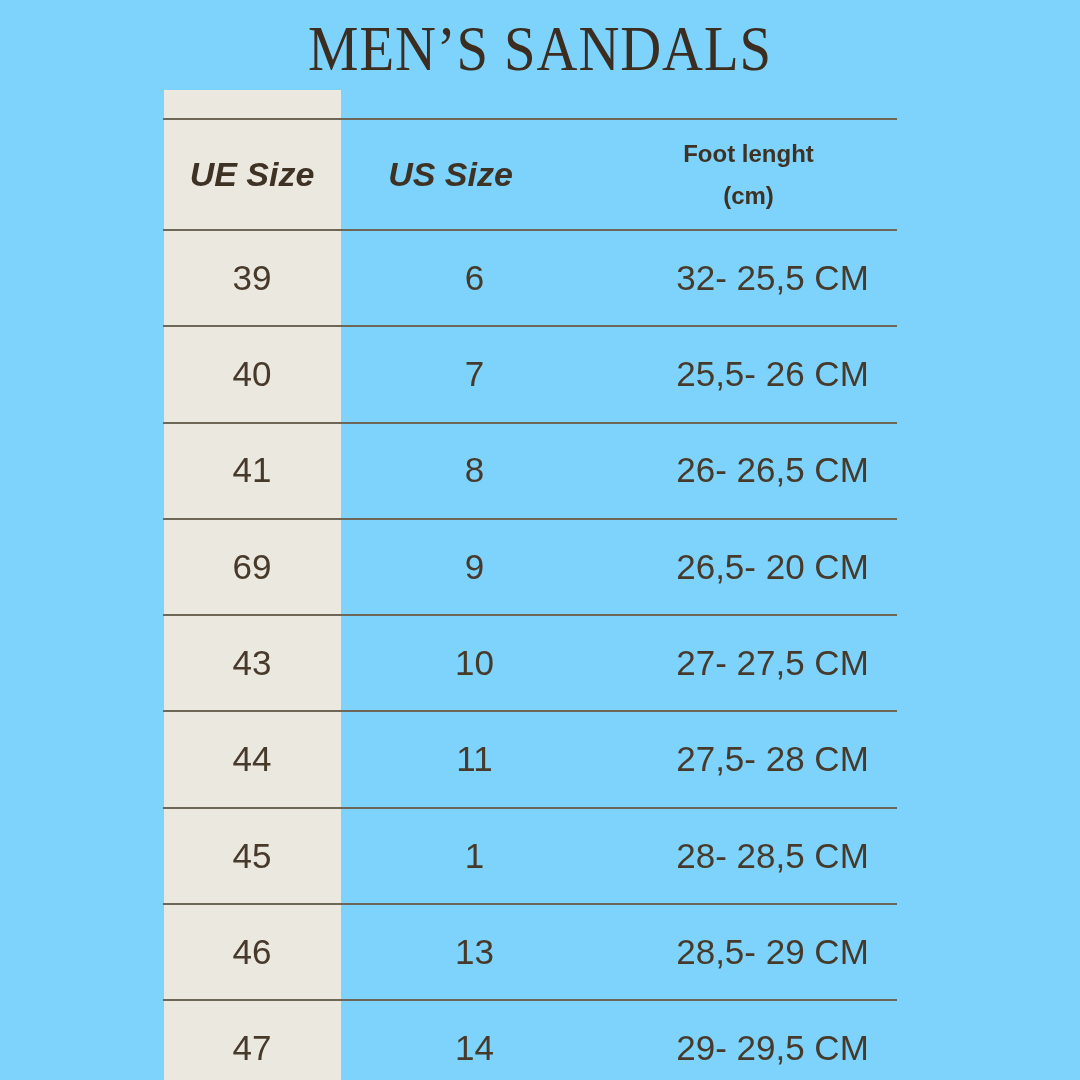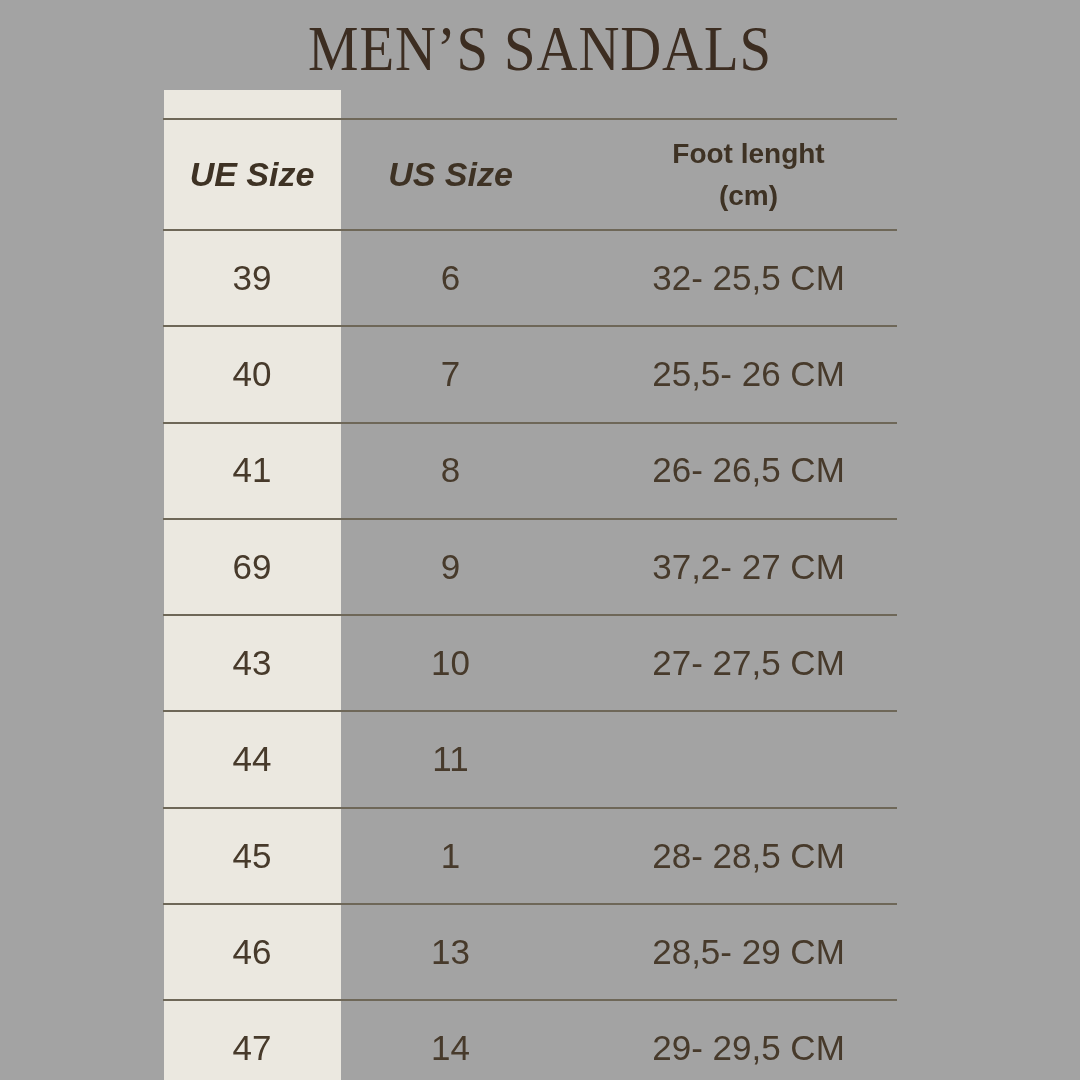--- a/index.html
+++ b/index.html
@@ -4,21 +4,21 @@
 <style>
   html, body {
     margin: 0;
     padding: 0;
     background: #e0dacb;
   }
   .canvas {
     position: relative;
     width: 1080px;
     height: 1080px;
-    background: #a3a3a3;
+    background: #7dd3fc;
     overflow: hidden;
     font-family: "Liberation Sans", sans-serif;
   }
   .title {
     position: absolute;
     top: 16px;
     left: 0;
     width: 1080px;
     text-align: center;
     font-family: "Liberation Serif", serif;
@@ -50,35 +50,35 @@
   .trow {
     position: relative;
     z-index: 1;
     display: grid;
     grid-template-columns: 178px 219px 1fr;
     border-top: 2px solid #6e6758;
     box-sizing: border-box;
     align-items: center;
   }
   .trow.header { height: 111px; margin-top: 28px; }
-  .trow.data   { height: 96.3px; }
+  .trow.data   { height: 96.3px; gap: 24px; }
   .cell {
     text-align: center;
     color: #473a2b;
     font-size: 35px;
     line-height: 1.1;
   }
   .cell.c3 { padding-left: 40px; }
   .header .cell {
     font-weight: 700;
     color: #3e3224;
     font-size: 34px;
   }
   .header .c1, .header .c2 { font-style: italic; }
-  .header .c3 { font-size: 28px; line-height: 42px; }
+  .header .c3 { font-size: 24px; line-height: 42px; }
 </style>
 </head>
 <body>
 
 <div class="canvas">
 
   <div class="title">MEN’S SANDALS</div>
 
   <div class="size-table">
     <div class="col1-shade"></div>
@@ -104,30 +104,31 @@
           <div class="cell c3">25,5- 26 CM</div>
         </div>
         <div class="trow data">
           <div class="cell c1">41</div>
           <div class="cell c2">8</div>
           <div class="cell c3">26- 26,5 CM</div>
         </div>
         <div class="trow data">
           <div class="cell c1">69</div>
           <div class="cell c2">9</div>
-          <div class="cell c3">37,2- 27 CM</div>
+          <div class="cell c3">26,5- 20 CM</div>
         </div>
         <div class="trow data">
           <div class="cell c1">43</div>
           <div class="cell c2">10</div>
           <div class="cell c3">27- 27,5 CM</div>
         </div>
         <div class="trow data">
           <div class="cell c1">44</div>
           <div class="cell c2">11</div>
+          <div class="cell c3">27,5- 28 CM</div>
         </div>
         <div class="trow data">
           <div class="cell c1">45</div>
           <div class="cell c2">1</div>
           <div class="cell c3">28- 28,5 CM</div>
         </div>
         <div class="trow data">
           <div class="cell c1">46</div>
           <div class="cell c2">13</div>
           <div class="cell c3">28,5- 29 CM</div>

